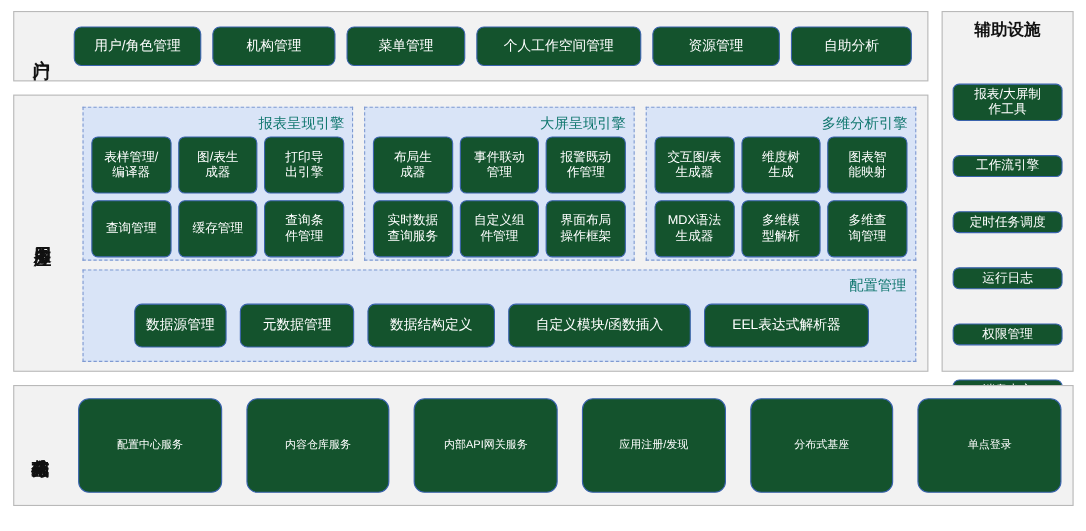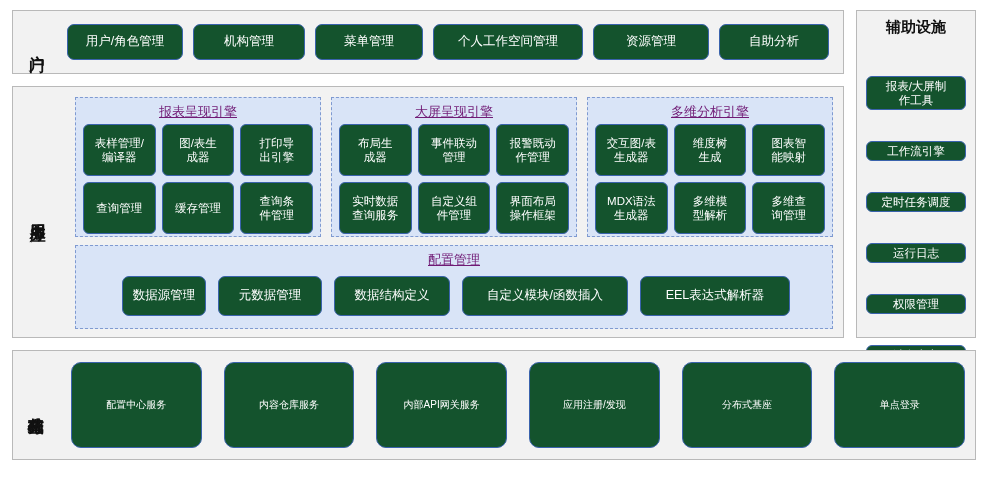--- a/index.html
+++ b/index.html
@@ -73,26 +73,25 @@
     display: flex; gap: 10px;
   }
   .engine {
     flex: 1 1 0;
     background: #d9e4f7;
     border: 1px dashed #7f9ad1;
     position: relative;
     padding: 4px 7px 7px 7px;
   }
   .engine-title {
-    text-align: center;
+    text-align: right;
     font-size: 13px;
-    color: #701a75;
+    color: #0f766e;
     line-height: 20px;
     height: 22px;
-    text-decoration: underline;
   }
   .engine-grid {
     display: grid;
     grid-template-columns: 1fr 1fr 1fr;
     grid-template-rows: 52px 52px;
     gap: 6px;
   }
   .engine-grid .btn { height: 100%; width: 100%; }
 
   

